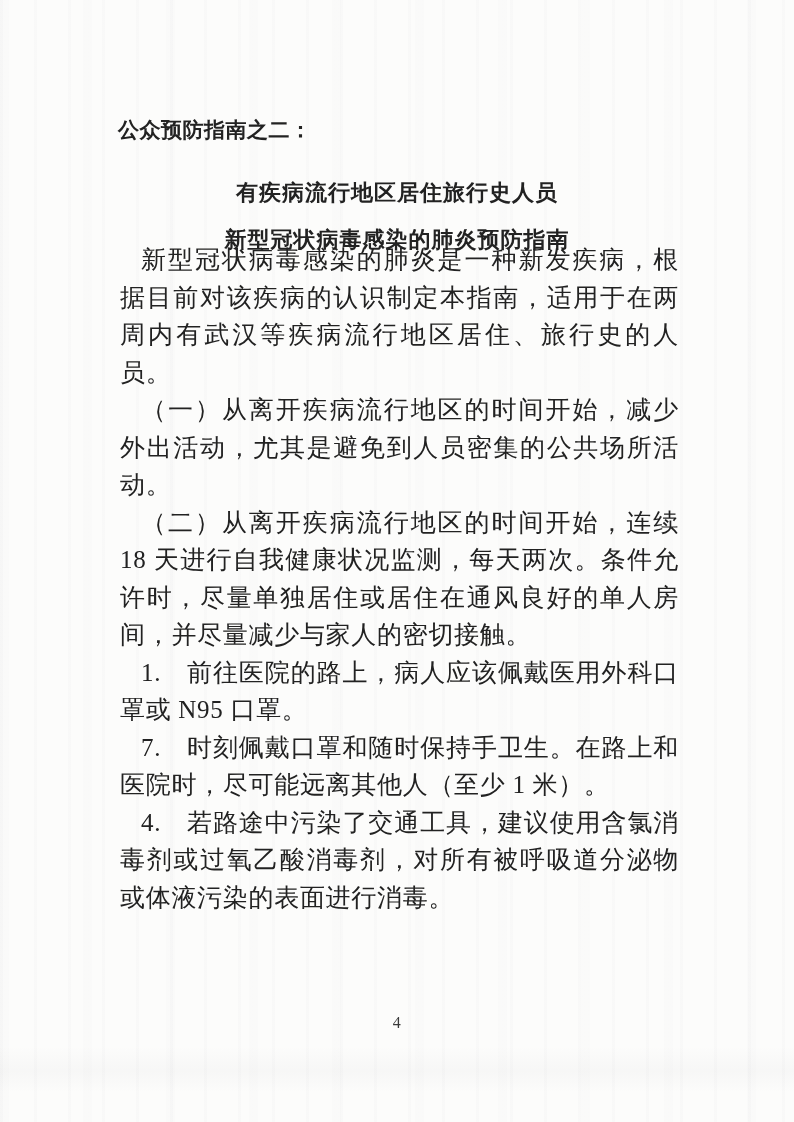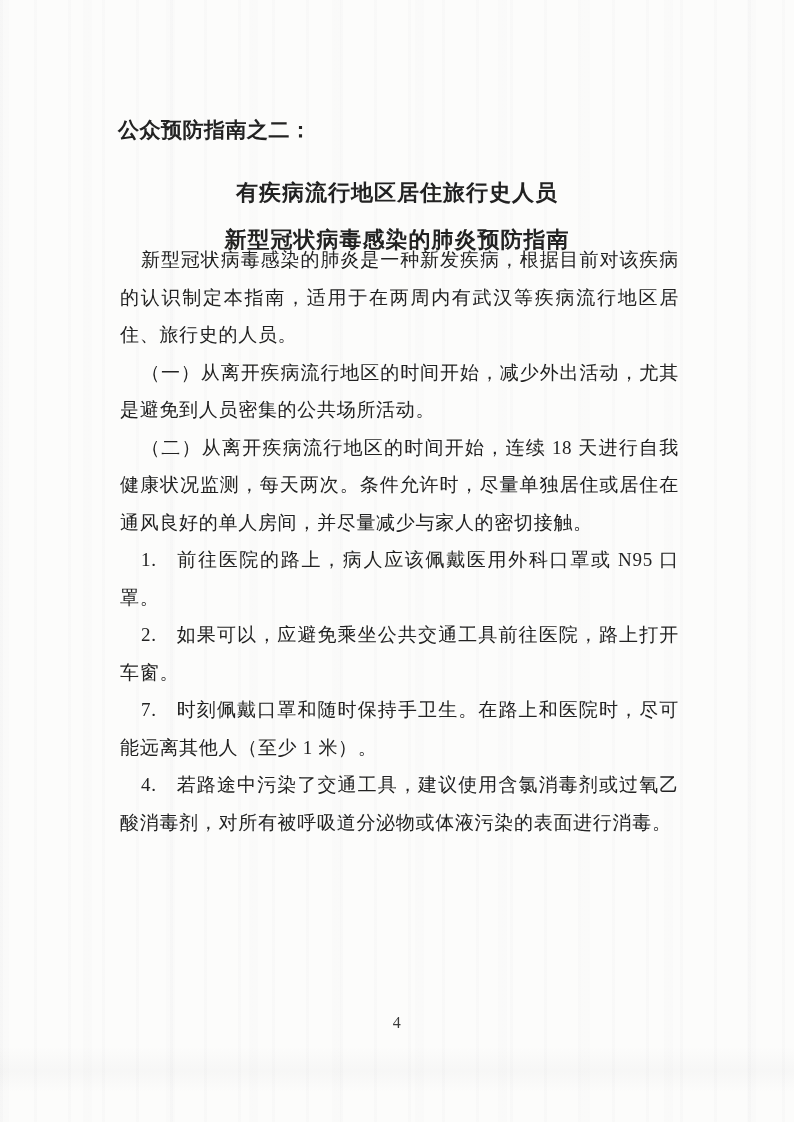--- a/index.html
+++ b/index.html
@@ -56,21 +56,21 @@
   }
 
   .body-text {
     position: absolute;
     left: 120px;
     top: 241px;
     width: 559px;
   }
   .body-text p {
     margin: 0;
-    font-size: 19px;
+    font-size: 25px;
     letter-spacing: 0.7px;
     line-height: 37.5px;
     text-align: justify;
     text-justify: inter-character;
     text-indent: 21px;
   }
 
   .page-number {
     position: absolute;
     left: 0;
@@ -106,21 +106,20 @@
   <div class="title-block">
     <h1 class="title-line">有疾病流行地区居住旅行史人员</h1>
     <h1 class="title-line">新型冠状病毒感染的肺炎预防指南</h1>
   </div>
 
   <div class="body-text">
     <p>新型冠状病毒感染的肺炎是一种新发疾病，根据目前对该疾病的认识制定本指南，适用于在两周内有武汉等疾病流行地区居住、旅行史的人员。</p>
     <p>（一）从离开疾病流行地区的时间开始，减少外出活动，尤其是避免到人员密集的公共场所活动。</p>
     <p>（二）从离开疾病流行地区的时间开始，连续 18 天进行自我健康状况监测，每天两次。条件允许时，尽量单独居住或居住在通风良好的单人房间，并尽量减少与家人的密切接触。</p>
     <p>1. 前往医院的路上，病人应该佩戴医用外科口罩或 N95 口罩。</p>
-    <p>2. 如果可以，应避免乘坐公共交通工具前往医院，路上打开车窗。</p>
     <p>7. 时刻佩戴口罩和随时保持手卫生。在路上和医院时，尽可能远离其他人（至少 1 米）。</p>
     <p>4. 若路途中污染了交通工具，建议使用含氯消毒剂或过氧乙酸消毒剂，对所有被呼吸道分泌物或体液污染的表面进行消毒。</p>
   </div>
 
   <div class="page-number">4</div>
 
   <div class="scan-band"></div>
 
 </div>
 

